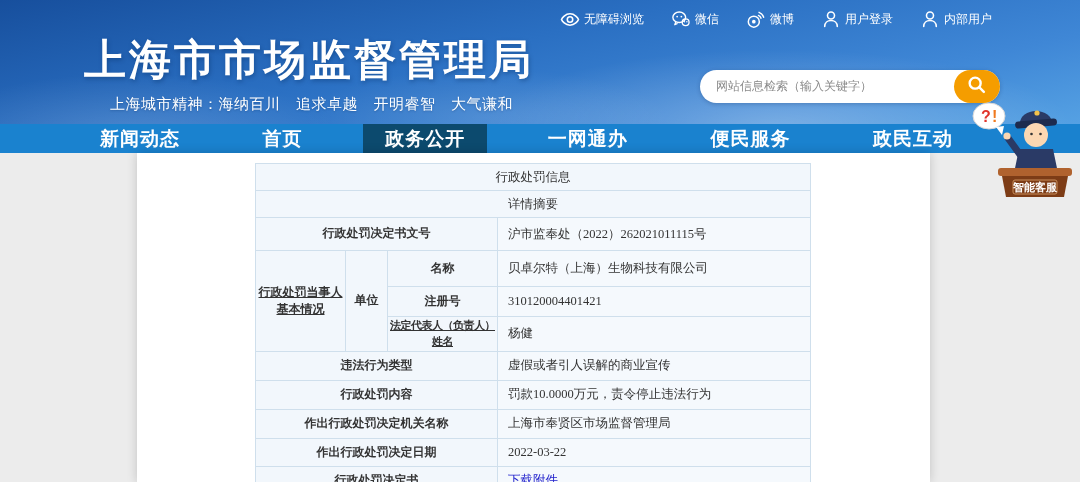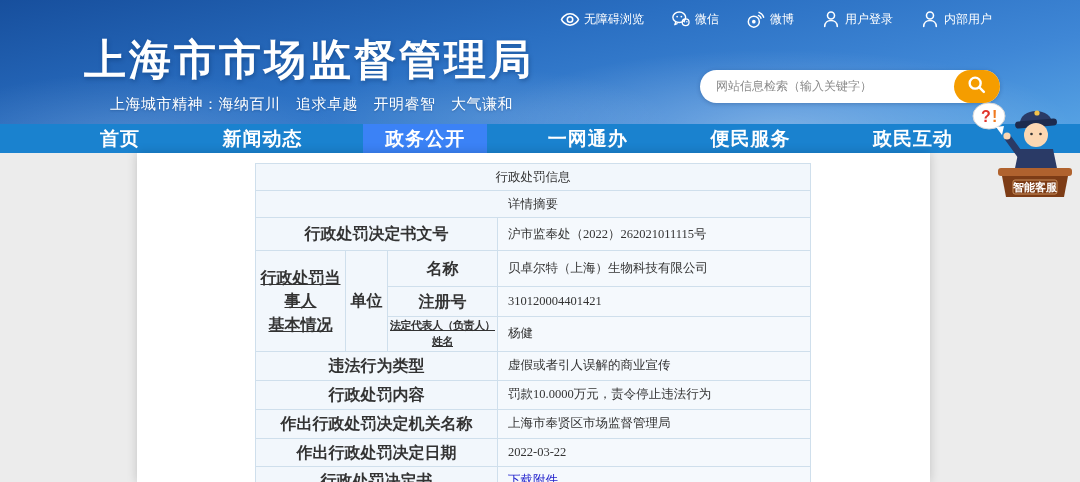--- a/index.html
+++ b/index.html
@@ -43,33 +43,33 @@
   
   .nav{
     position:absolute;left:0;top:124px;width:1080px;height:29px;background:#1a82cf;
     display:flex;justify-content:space-between;align-items:stretch;
     padding:0 105px 0 78px;box-sizing:border-box;
   }
   .nav-item{
     color:#fff;font-size:19px;font-weight:bold;line-height:29px;padding:0 22px;
     cursor:pointer;letter-spacing:1px;white-space:nowrap;
   }
-  .nav-item.active{background:#3b82f6;}
+  .nav-item.active{background:#0c4a6e;}
   
   .panel{
     position:absolute;left:137px;top:153px;width:793px;height:329px;background:#fff;
     box-shadow:0 0 10px rgba(0,0,0,.18);
   }
   .penalty-table{
     position:absolute;left:255px;top:163px;width:555px;border-collapse:collapse;
     table-layout:fixed;font-family:"Liberation Serif",serif;font-size:12.5px;color:#333;
   }
   .penalty-table td{border:1px solid #cfdfec;background:#f2f7fc;padding:2px 4px;overflow:hidden;}
   .c-title{text-align:center;font-weight:normal;}
-  .c-label{text-align:center;font-weight:bold;font-size:16px;padding:1px 2px !important;line-height:1.45;}
+  .c-label{text-align:center;font-weight:bold;font-size:12px;padding:1px 2px !important;line-height:1.45;}
   .c-label.sm{font-size:11px;letter-spacing:-.5px;margin-top:39px;}
   .c-value{text-align:left;padding-left:10px !important;background:#f5f9fd !important;}
   .pre{white-space:pre-line;text-decoration:underline;}
   .link{color:#2323cc;text-decoration:underline;cursor:pointer;}
   tr.rh27{height:27px;} tr.rh33{height:33px;} tr.rh36{height:36px;}
   tr.rh30{height:30px;} tr.rh29{height:29px;} tr.rh28{height:28px;}
   
   .mascot{position:absolute;right:6px;top:96px;width:106px;height:104px;z-index:20;cursor:pointer;}
 </style>
 </head>
@@ -141,22 +141,22 @@
         <svg width="22" height="22" viewBox="0 0 24 24">
             <circle cx="10" cy="10" r="6" fill="none" stroke="#fff" stroke-width="2.6"></circle>
             <line x1="14.6" y1="14.6" x2="19.5" y2="19.5" stroke="#fff" stroke-width="2.6" stroke-linecap="round"></line>
           </svg>
       </span>
     </button>
   </div>
 </div>
 
 <div class="nav">
+  <div class="nav-item">新闻动态</div>
   <div class="nav-item">首页</div>
-  <div class="nav-item">新闻动态</div>
   <div class="nav-item active">政务公开</div>
   <div class="nav-item">一网通办</div>
   <div class="nav-item">便民服务</div>
   <div class="nav-item">政民互动</div>
 </div>
 
 <div class="panel"></div>
 
 <table class="penalty-table">
   <colgroup>

